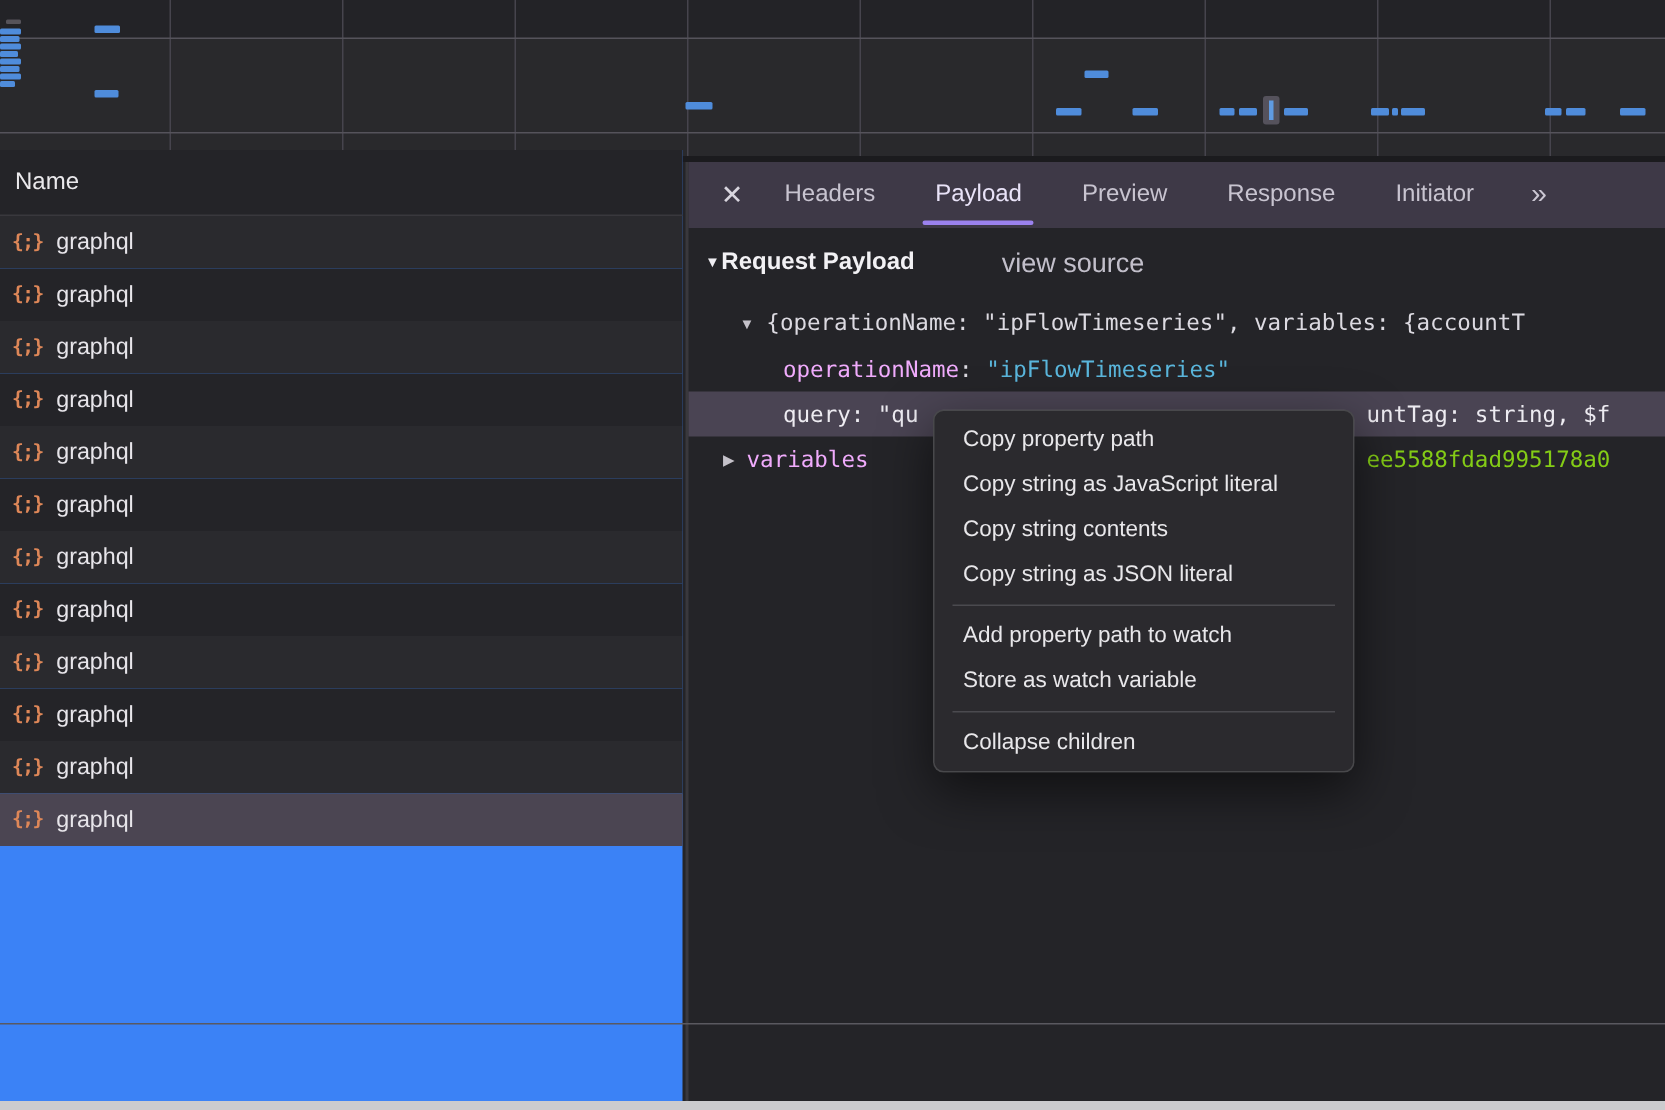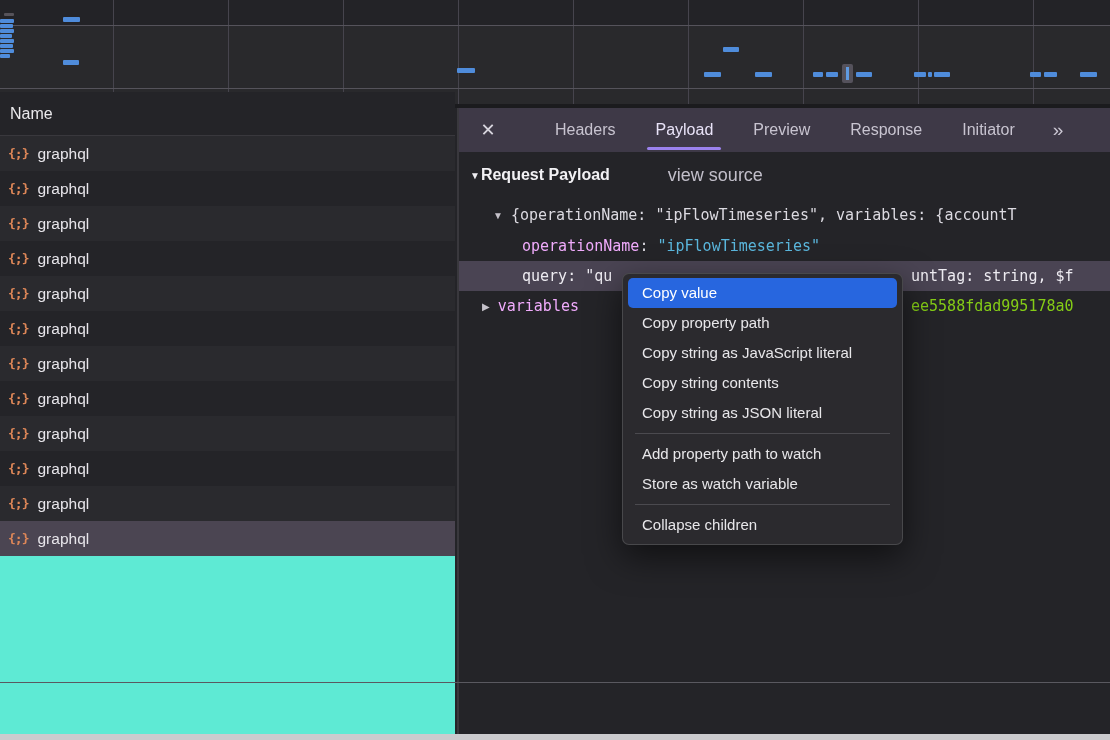--- a/index.html
+++ b/index.html
@@ -14,21 +14,21 @@
   .overview { position:absolute; left:0; top:0; width:1110px; height:104px; background:#29292c; overflow:hidden; }
   .overview .topband { position:absolute; left:0; top:0; width:100%; height:25px; background:#232327; }
   .vline  { position:absolute; top:0; width:1px; height:104px; background:#46444d; }
   .hline  { position:absolute; left:0; width:100%; height:1px; background:#55535b; }
   .tbar   { position:absolute; border-radius:1px; }
   .tmarker{ position:absolute; background:#55525c; border-radius:2px; }
   .tmarker .inner { position:absolute; left:4px; top:3px; width:3px; height:13px; background:#5f9be2; }
   .ov-sep { position:absolute; left:0; top:104px; width:1110px; height:4px; background:#1b1b1e; }
 
   
-  .left-panel { position:absolute; left:0; top:92px; width:455px; bottom:6px; background:#5eead4; }
+  .left-panel { position:absolute; left:0; top:100px; width:455px; bottom:6px; background:#3b82f6; }
   .name-header {
     height:44px; background:#242428; border-bottom:1px solid #39383d;
     display:flex; align-items:center; padding-left:10px;
     color:#eae9ec; font-size:16px;
   }
   .net-rows { }
   .net-row { height:35px; display:flex; align-items:center; padding-left:8px; gap:9px; color:#e7e5ea; font-size:15.5px; }
   .net-row:nth-child(odd)  { background:#2a2a2e; }
   .net-row:nth-child(even) { background:#242428; }
   .net-row.selected { background:#4b4552; }
@@ -37,21 +37,21 @@
     font-weight:bold; letter-spacing:-1px;
   }
 
   
   .detail-panel { position:absolute; left:457px; top:108px; right:0; bottom:6px; background:#242428; border-left:2px solid #39383d; }
   .tab-bar {
     position:absolute; left:0; top:0; right:0; height:44px; background:#3e3947;
     display:flex; align-items:center; padding-left:20px;
   }
   .close-btn { color:#d8d5de; font-size:18px; width:18px; text-align:center; cursor:default; margin-right:26px; }
-  .tabs { display:flex; gap:40px; align-items:center; height:100%;margin-left:32px; }
+  .tabs { display:flex; gap:40px; align-items:center; height:100%; }
   .tab { position:relative; color:#c8c4d0; font-size:16px; height:100%; display:flex; align-items:center; }
   .tab.active { color:#e9e3f8; }
   .tab.active::after {
     content:""; position:absolute; left:-8px; right:-8px; bottom:2px; height:3px;
     background:#9b82ee; border-radius:2px;
   }
   .tab-overflow { margin-left:38px; color:#cbc7d3; font-size:19px; letter-spacing:-2px; }
 
   .payload-header { position:absolute; left:11px; top:52px; height:30px; display:flex; align-items:center; }
   .payload-header .tri { color:#efeef2; font-size:10px; margin-right:1px; }
@@ -216,21 +216,20 @@
 
     <div class="tl row-query"><span>query: "qu</span><span class="right-frag">untTag: string, $f</span></div>
 
     <div class="tl row-vars"><span class="tri2">▶</span><span class="key">variables</span><span class="right-frag mono-bold">ee5588fdad995178a0</span></div>
   </div>
 
   <div class="footer-line"></div>
   <div class="bottom-strip"></div>
 
   <div class="context-menu">
-      <div class="menu-item highlighted">Copy value</div>
       <div class="menu-item">Copy property path</div>
       <div class="menu-item">Copy string as JavaScript literal</div>
       <div class="menu-item">Copy string contents</div>
       <div class="menu-item">Copy string as JSON literal</div>
       <div class="menu-divider"></div>
       <div class="menu-item">Add property path to watch</div>
       <div class="menu-item">Store as watch variable</div>
       <div class="menu-divider"></div>
       <div class="menu-item">Collapse children</div>
     </div>

